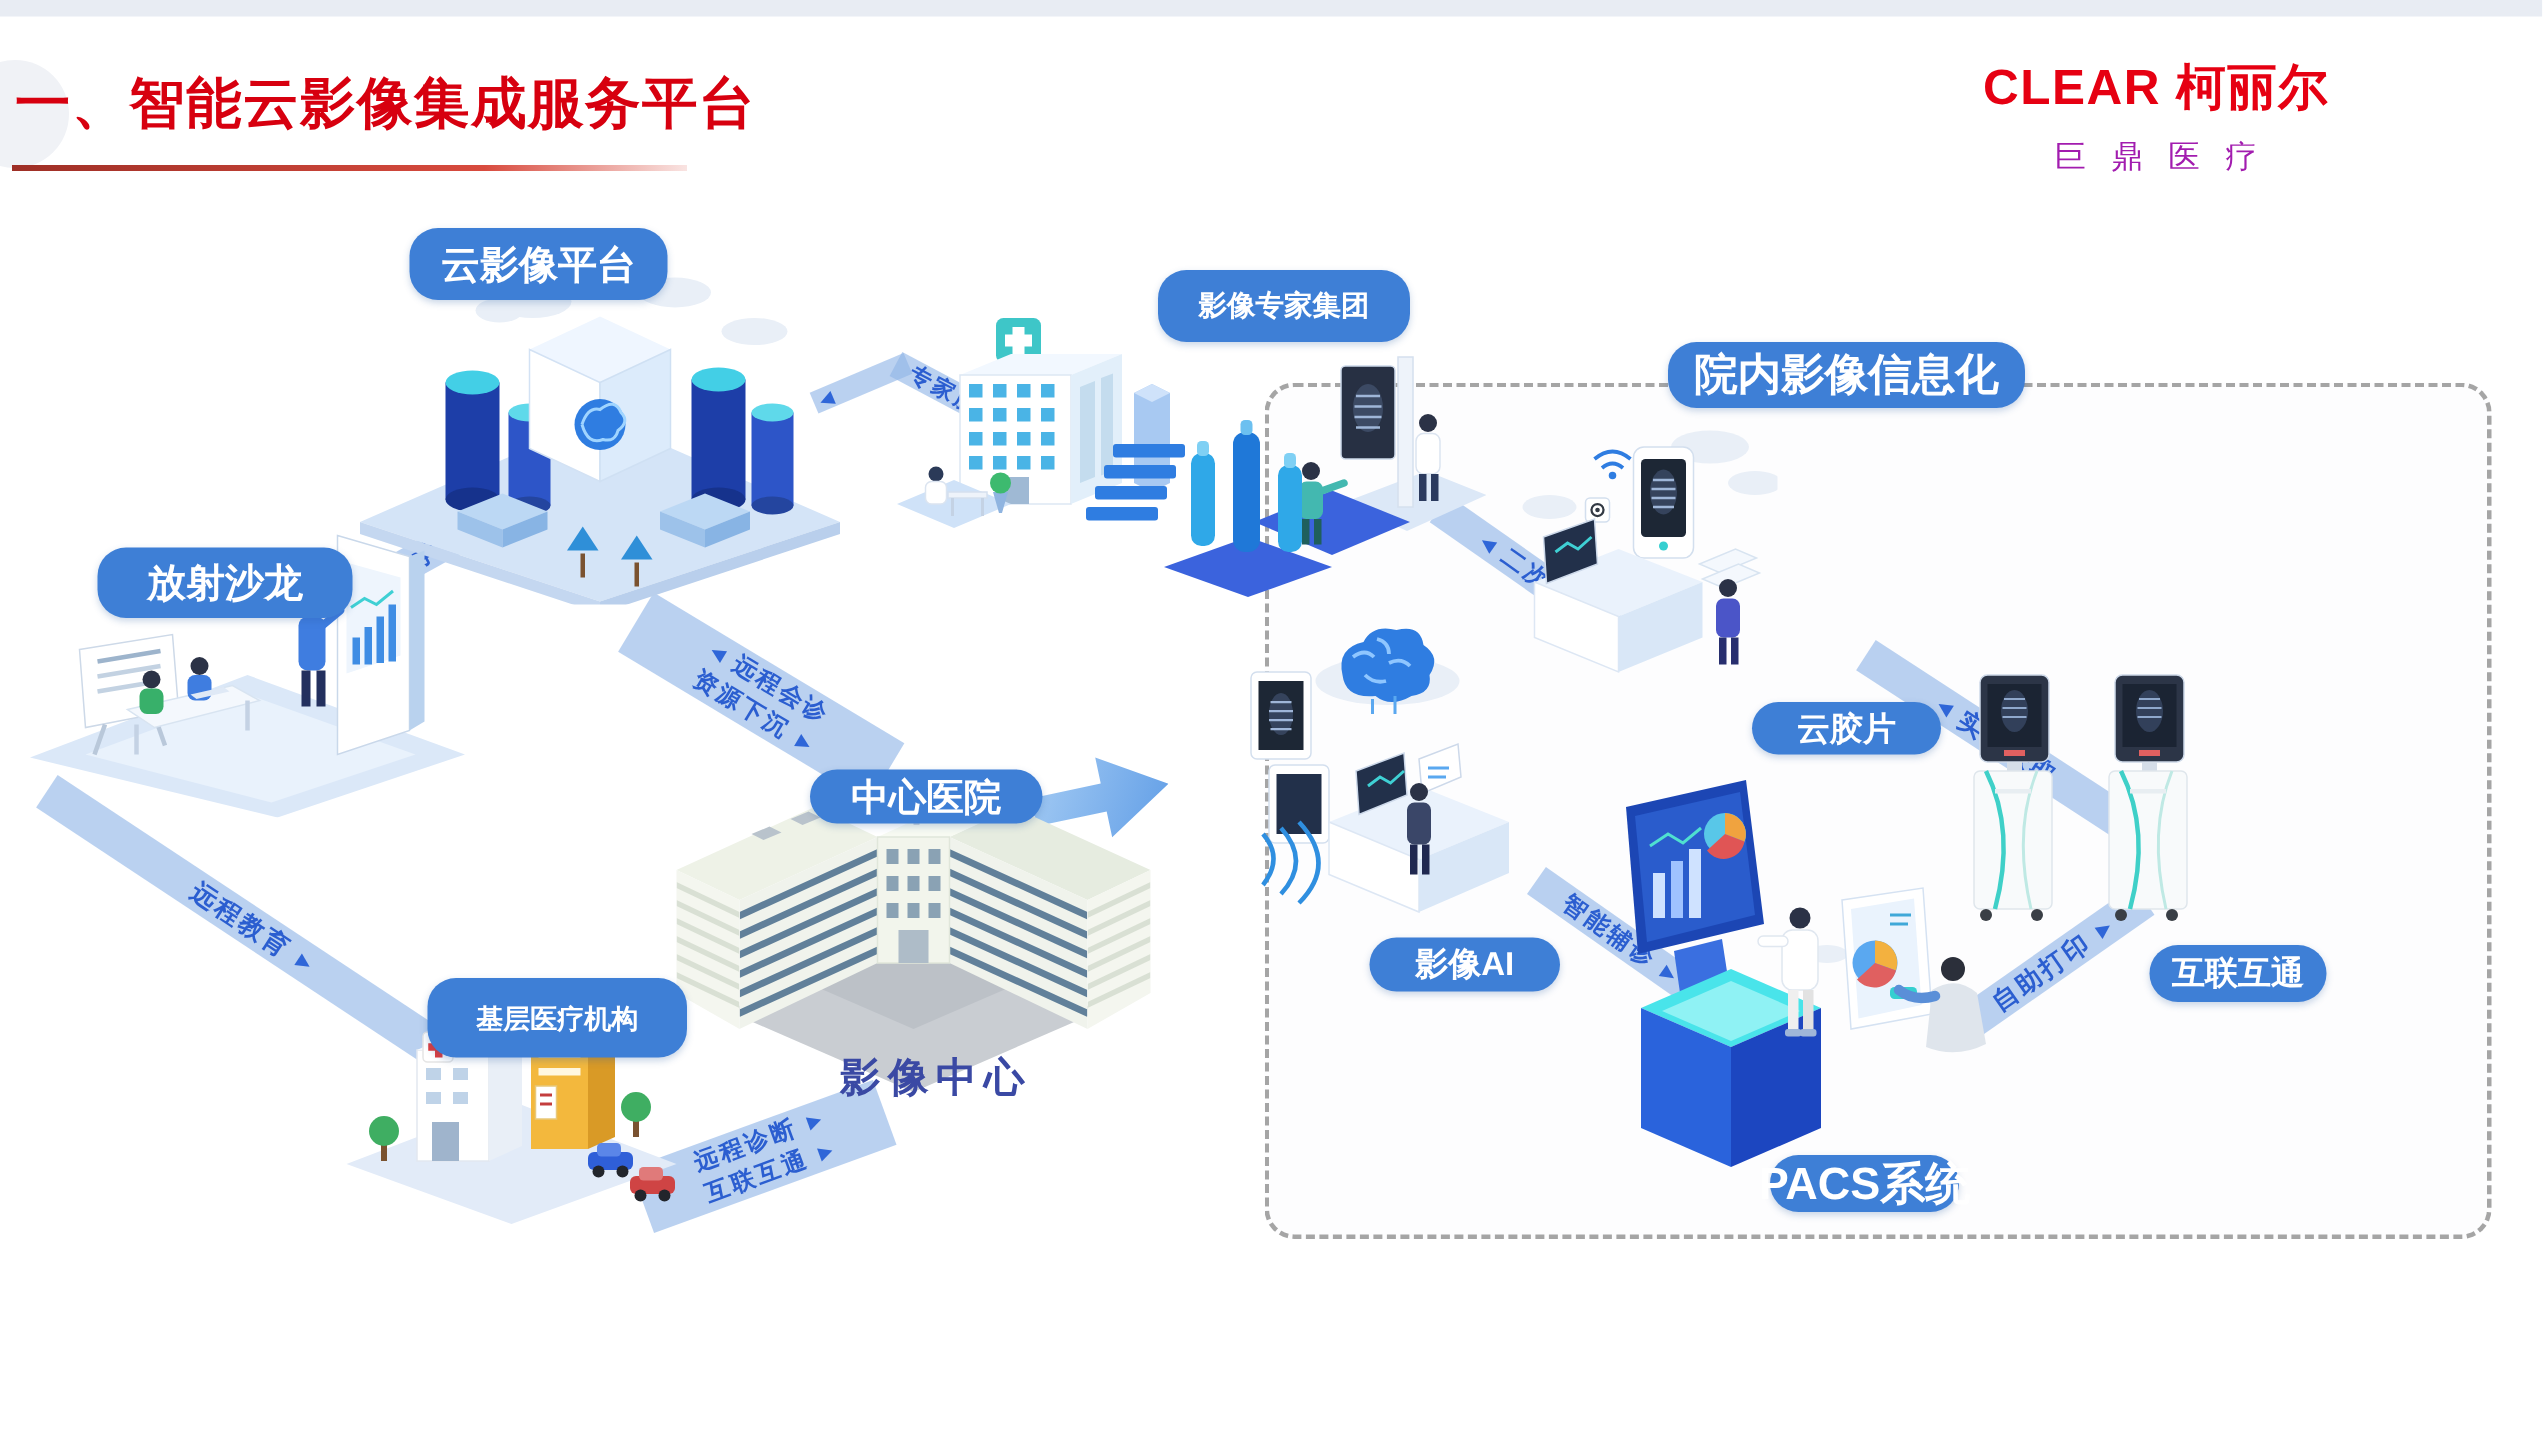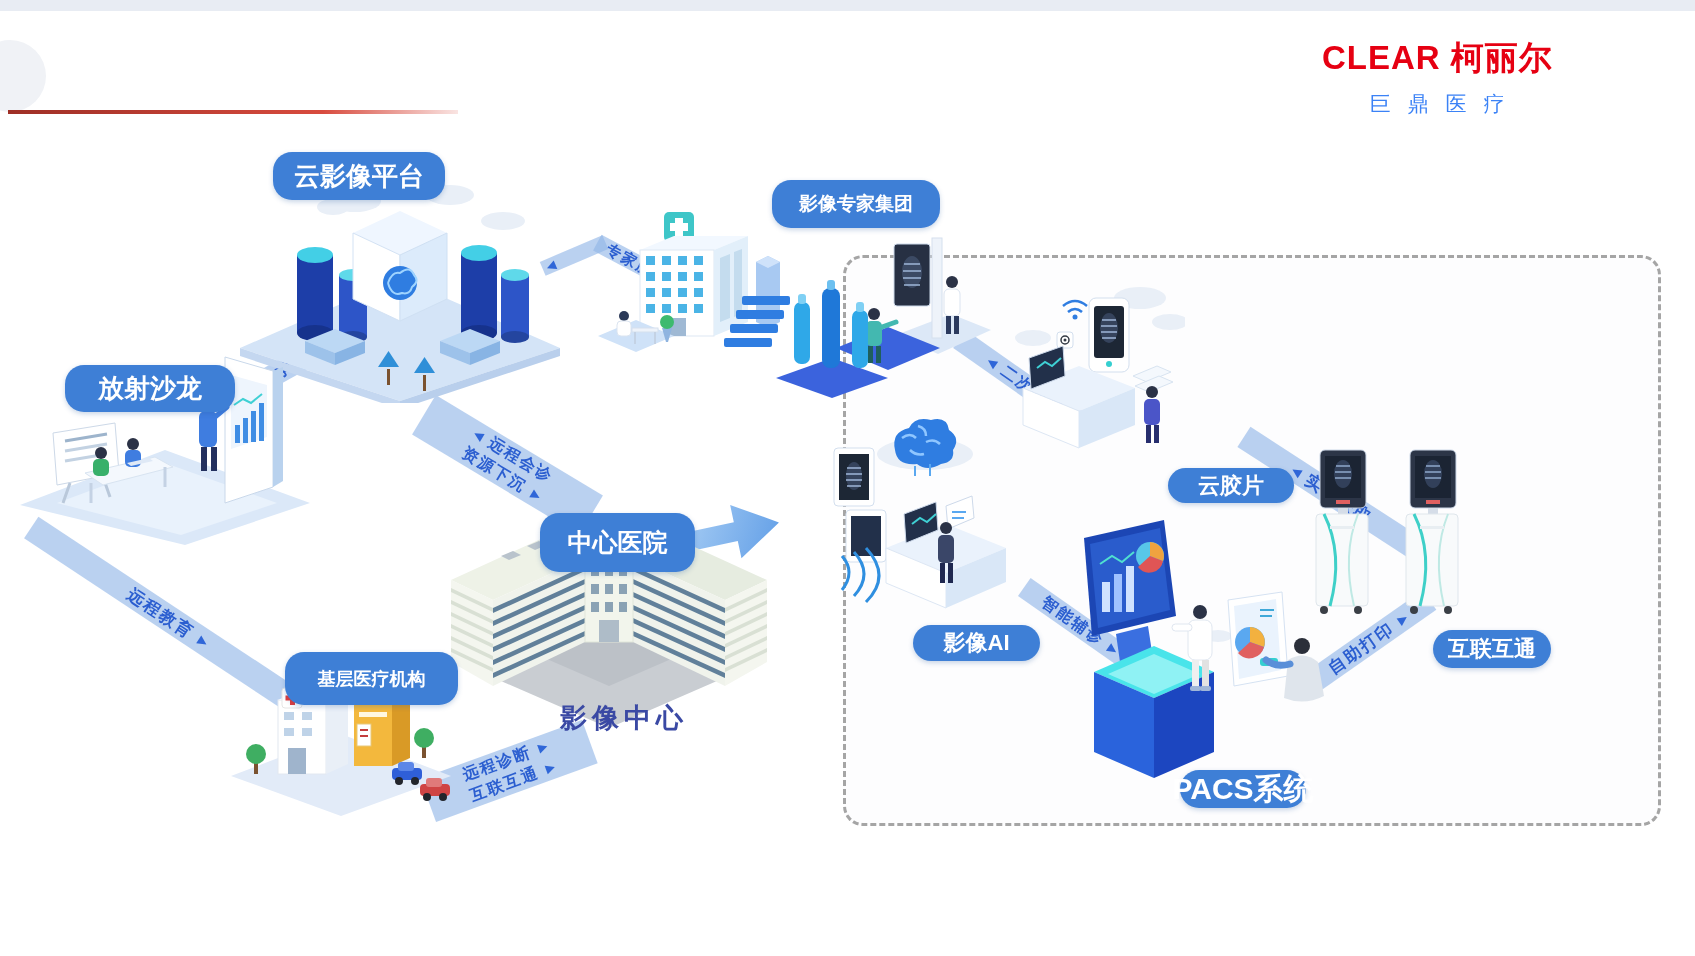--- a/index.html
+++ b/index.html
@@ -7,21 +7,21 @@
          font-family:"Liberation Sans","DejaVu Sans",sans-serif;}
   .topbar{position:absolute;left:0;top:0;width:100%;height:11px;background:#e8ecf3;z-index:4;}
   .corner-blob{position:absolute;left:-26px;top:40px;width:72px;height:72px;border-radius:50%;
          background:#f0f2f6;z-index:0;}
   .title{position:absolute;left:10px;top:44px;font-size:37px;font-weight:800;color:#d7000f;
          letter-spacing:1px;z-index:5;white-space:nowrap;}
   .title-underline{position:absolute;left:8px;top:110px;width:450px;height:4px;z-index:5;
          background:linear-gradient(90deg,#9e2f26,#d84b3e 70%,rgba(216,75,62,0.15));}
   .logo{position:absolute;left:1322px;top:36px;width:230px;text-align:center;z-index:5;}
   .logo-top{font-size:33px;font-weight:800;color:#e60012;letter-spacing:1px;white-space:nowrap;}
-  .logo-sub{margin-top:9px;font-size:21px;color:#3b82f6;letter-spacing:17px;text-indent:17px;
+  .logo-sub{margin-top:9px;font-size:21px;color:#a21caf;letter-spacing:17px;text-indent:17px;
          white-space:nowrap;}
   .zone{position:absolute;left:843px;top:255px;width:812px;height:565px;border:3px dashed #a5a5a5;
          border-radius:20px;background:rgba(252,252,253,0.55);z-index:1;}
   .nlabel{position:absolute;background:#3e7fd6;color:#ffffff;display:flex;align-items:center;
          justify-content:center;border-radius:19px;font-weight:700;z-index:6;
          box-shadow:0 2px 5px rgba(40,90,160,0.25);white-space:nowrap;}
   .center-text{position:absolute;z-index:5;font-weight:800;color:#3a49a4;white-space:nowrap;}
   .band{position:absolute;display:flex;align-items:center;justify-content:center;gap:8px;
          background:rgba(144,180,230,0.62);color:#2b5ed0;font-weight:700;z-index:2;
          letter-spacing:2px;white-space:nowrap;}
@@ -35,31 +35,33 @@
          clip-path:polygon(0 36%,52% 36%,52% 10%,100% 50%,52% 90%,52% 64%,0 64%);
          transform:rotate(-12deg);}
 </style>
 </head>
 <body>
 
 <div class="stage">
   <div class="topbar"></div>
   <div class="corner-blob"></div>
 
+  <div class="title">一、智能云影像集成服务平台</div>
   <div class="title-underline"></div>
 
   <div class="logo">
     <div class="logo-top">
       <span>CLEAR</span>
       <span>柯丽尔</span>
     </div>
     <div class="logo-sub">巨鼎医疗</div>
   </div>
 
   <div class="zone"></div>
+  <div class="nlabel" style="left:1112px;top:228px;width:238px;height:44px;font-size:29px;">院内影像信息化</div>
 
   <div class="band" style="left:220px;top:354px;width:144px;height:22px;font-size:16px;transform:rotate(-29deg);">
     <span class="arr">◀</span>
     <span>诊学一体</span>
     <span class="arr">▶</span>
   </div>
 
   <div class="band" style="left:540px;top:248px;width:64px;height:15px;font-size:12px;transform:rotate(-23deg);justify-content:flex-start;padding-left:4px;">
     <span class="arr">◀</span>
   </div>
@@ -523,20 +525,20 @@
       <rect x="46" y="8" width="18" height="80" rx="8" fill="#1f78d8"></rect>
       <rect x="51" y="0" width="8" height="10" rx="3" fill="#6cc0f0"></rect>
       <rect x="76" y="30" width="16" height="58" rx="7" fill="#2fa8e8"></rect>
       <rect x="80" y="22" width="8" height="10" rx="3" fill="#7fd0f4"></rect>
     </svg>
   </div>
 
   <div class="nlabel" style="left:273px;top:152px;width:172px;height:48px;font-size:26px;">云影像平台</div>
   <div class="nlabel" style="left:772px;top:180px;width:168px;height:48px;font-size:19px;font-family:Liberation Serif, serif;">影像专家集团</div>
   <div class="nlabel" style="left:65px;top:365px;width:170px;height:47px;font-size:26px;">放射沙龙</div>
-  <div class="nlabel" style="left:540px;top:513px;width:155px;height:59px;font-size:25px;">中心医院</div>
+  <div class="nlabel" style="left:540px;top:513px;width:155px;height:36px;font-size:25px;">中心医院</div>
   <div class="nlabel" style="left:285px;top:652px;width:173px;height:53px;font-size:18px;">基层医疗机构</div>
   <div class="center-text" style="left:560px;top:700px;width:180px;text-align:left;font-size:27px;letter-spacing:5px;">影像中心</div>
   <div class="nlabel" style="left:1168px;top:468px;width:126px;height:35px;font-size:22px;">云胶片</div>
   <div class="nlabel" style="left:913px;top:625px;width:127px;height:36px;font-size:22px;">影像AI</div>
   <div class="nlabel" style="left:1180px;top:770px;width:126px;height:38px;font-size:30px;">PACS系统</div>
   <div class="nlabel" style="left:1433px;top:630px;width:118px;height:38px;font-size:22px;">互联互通</div>
 </div>
 
 </body></html>

